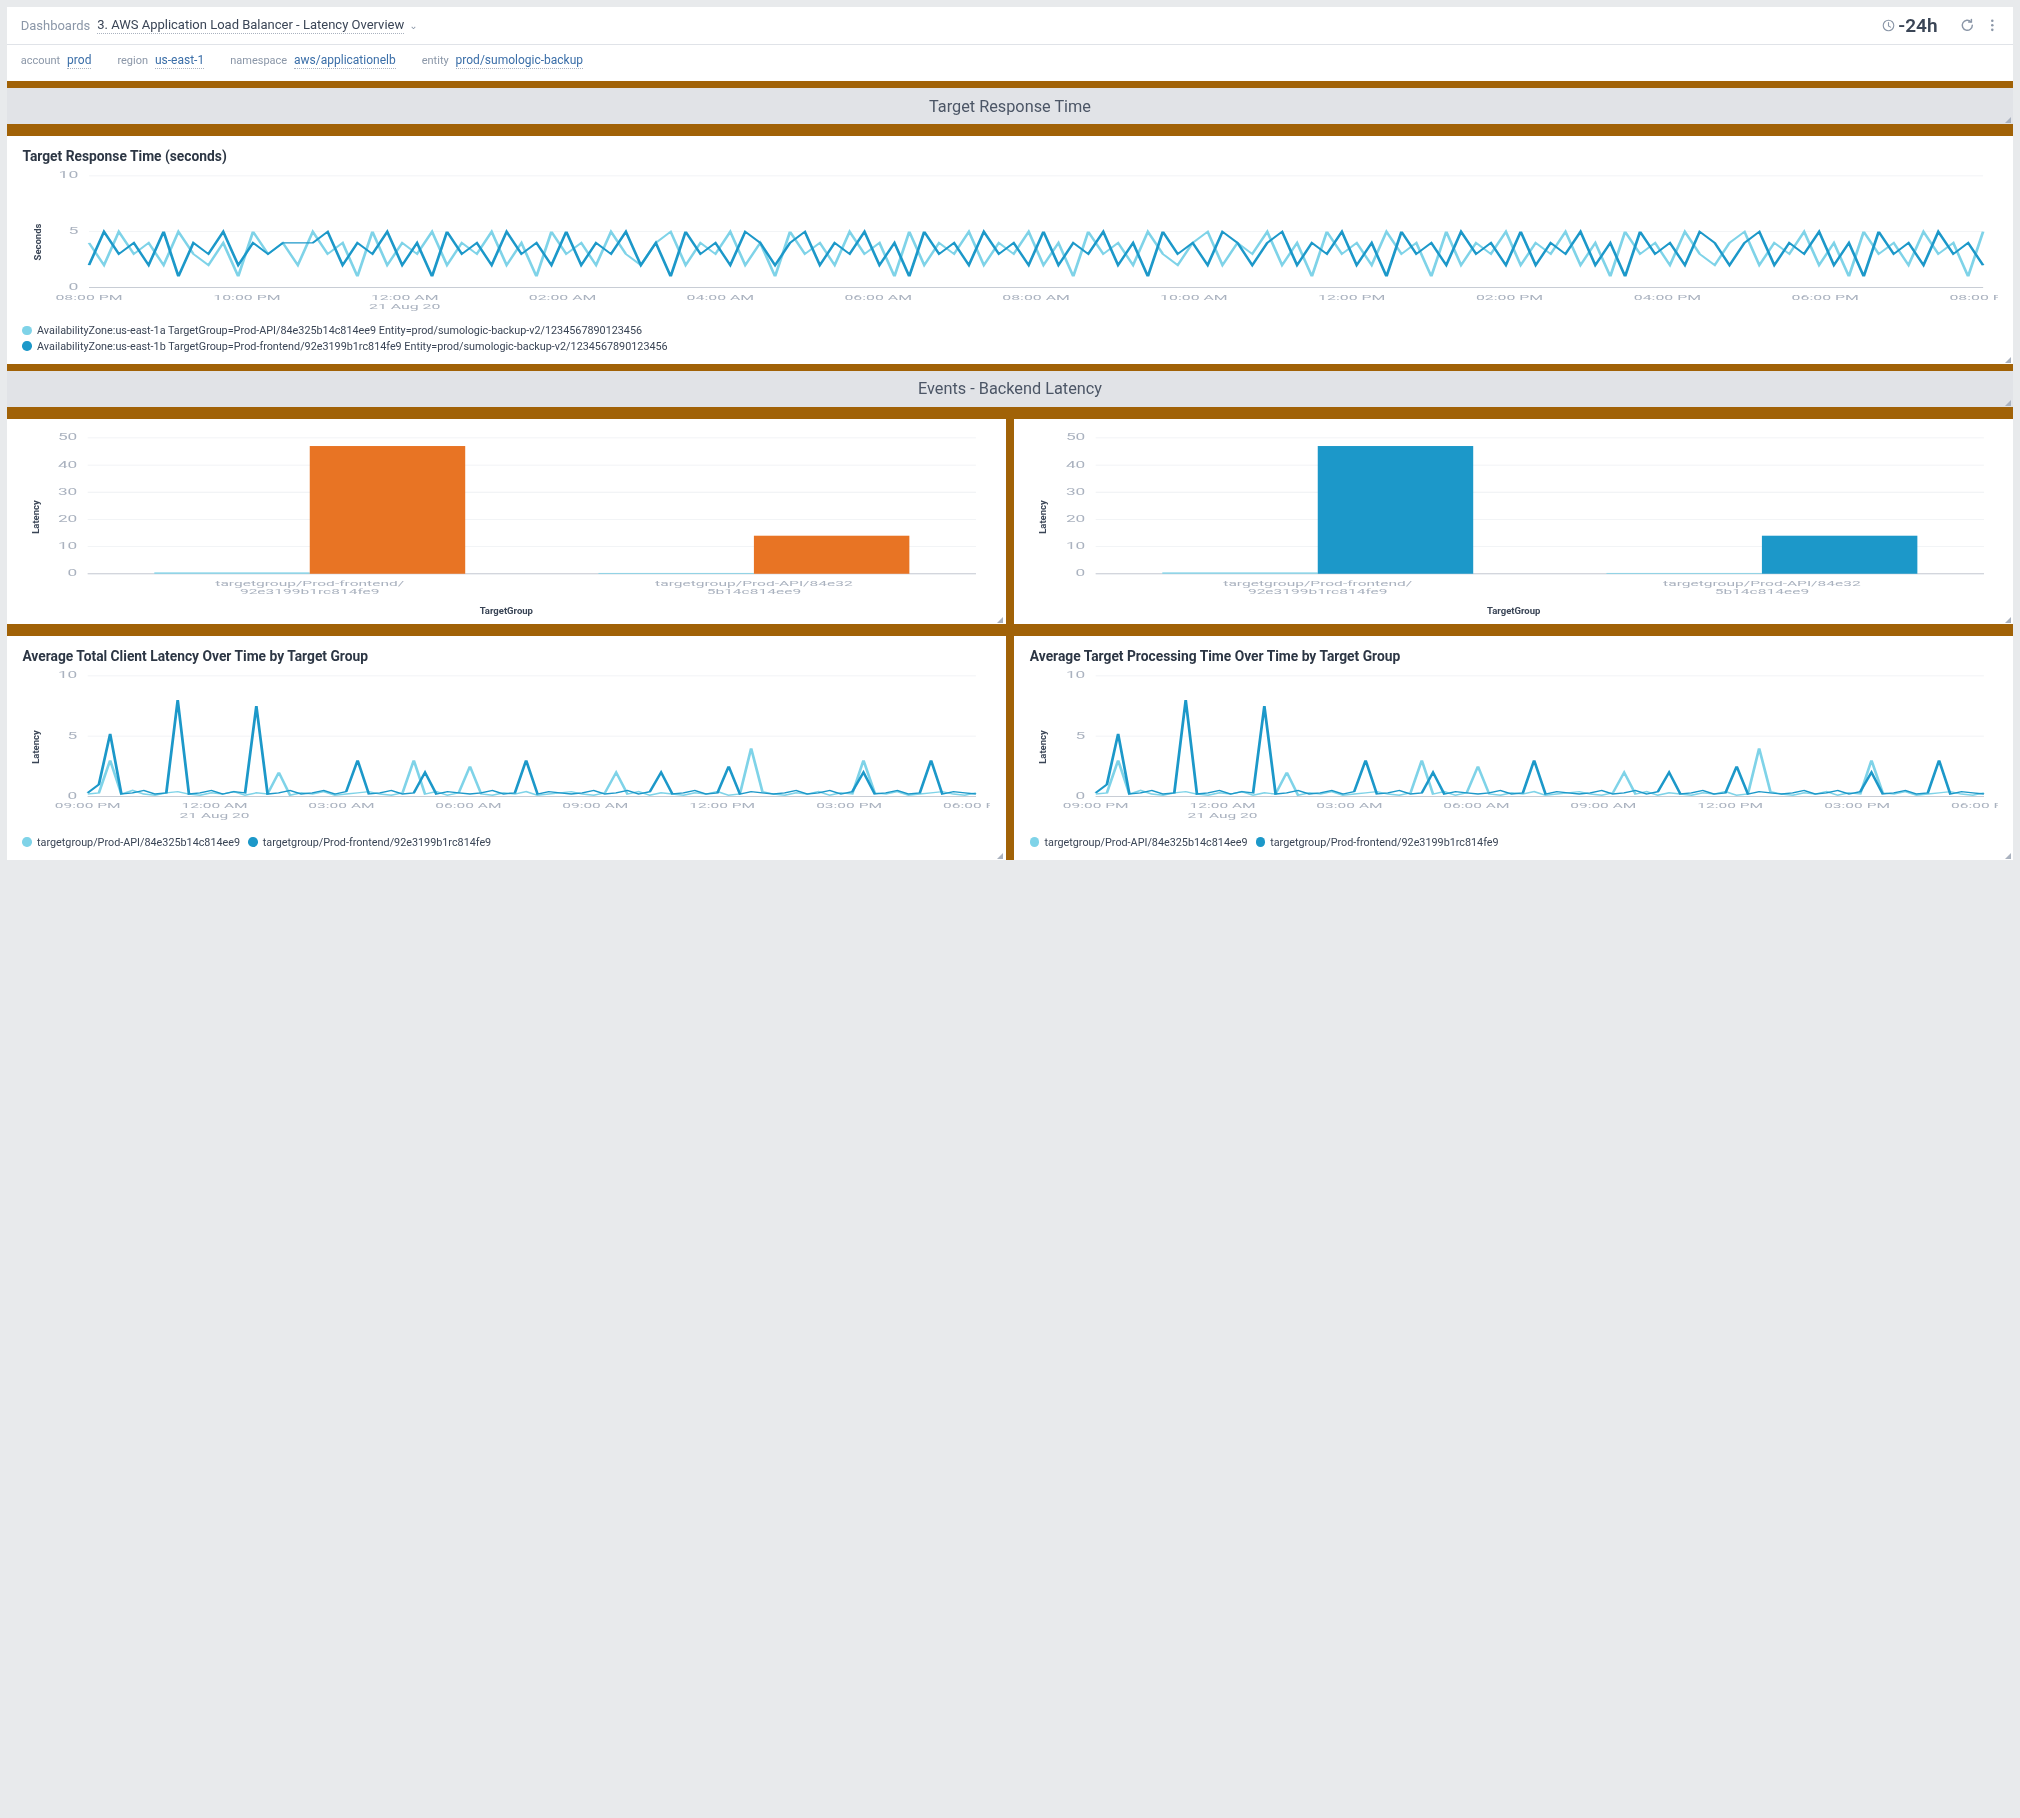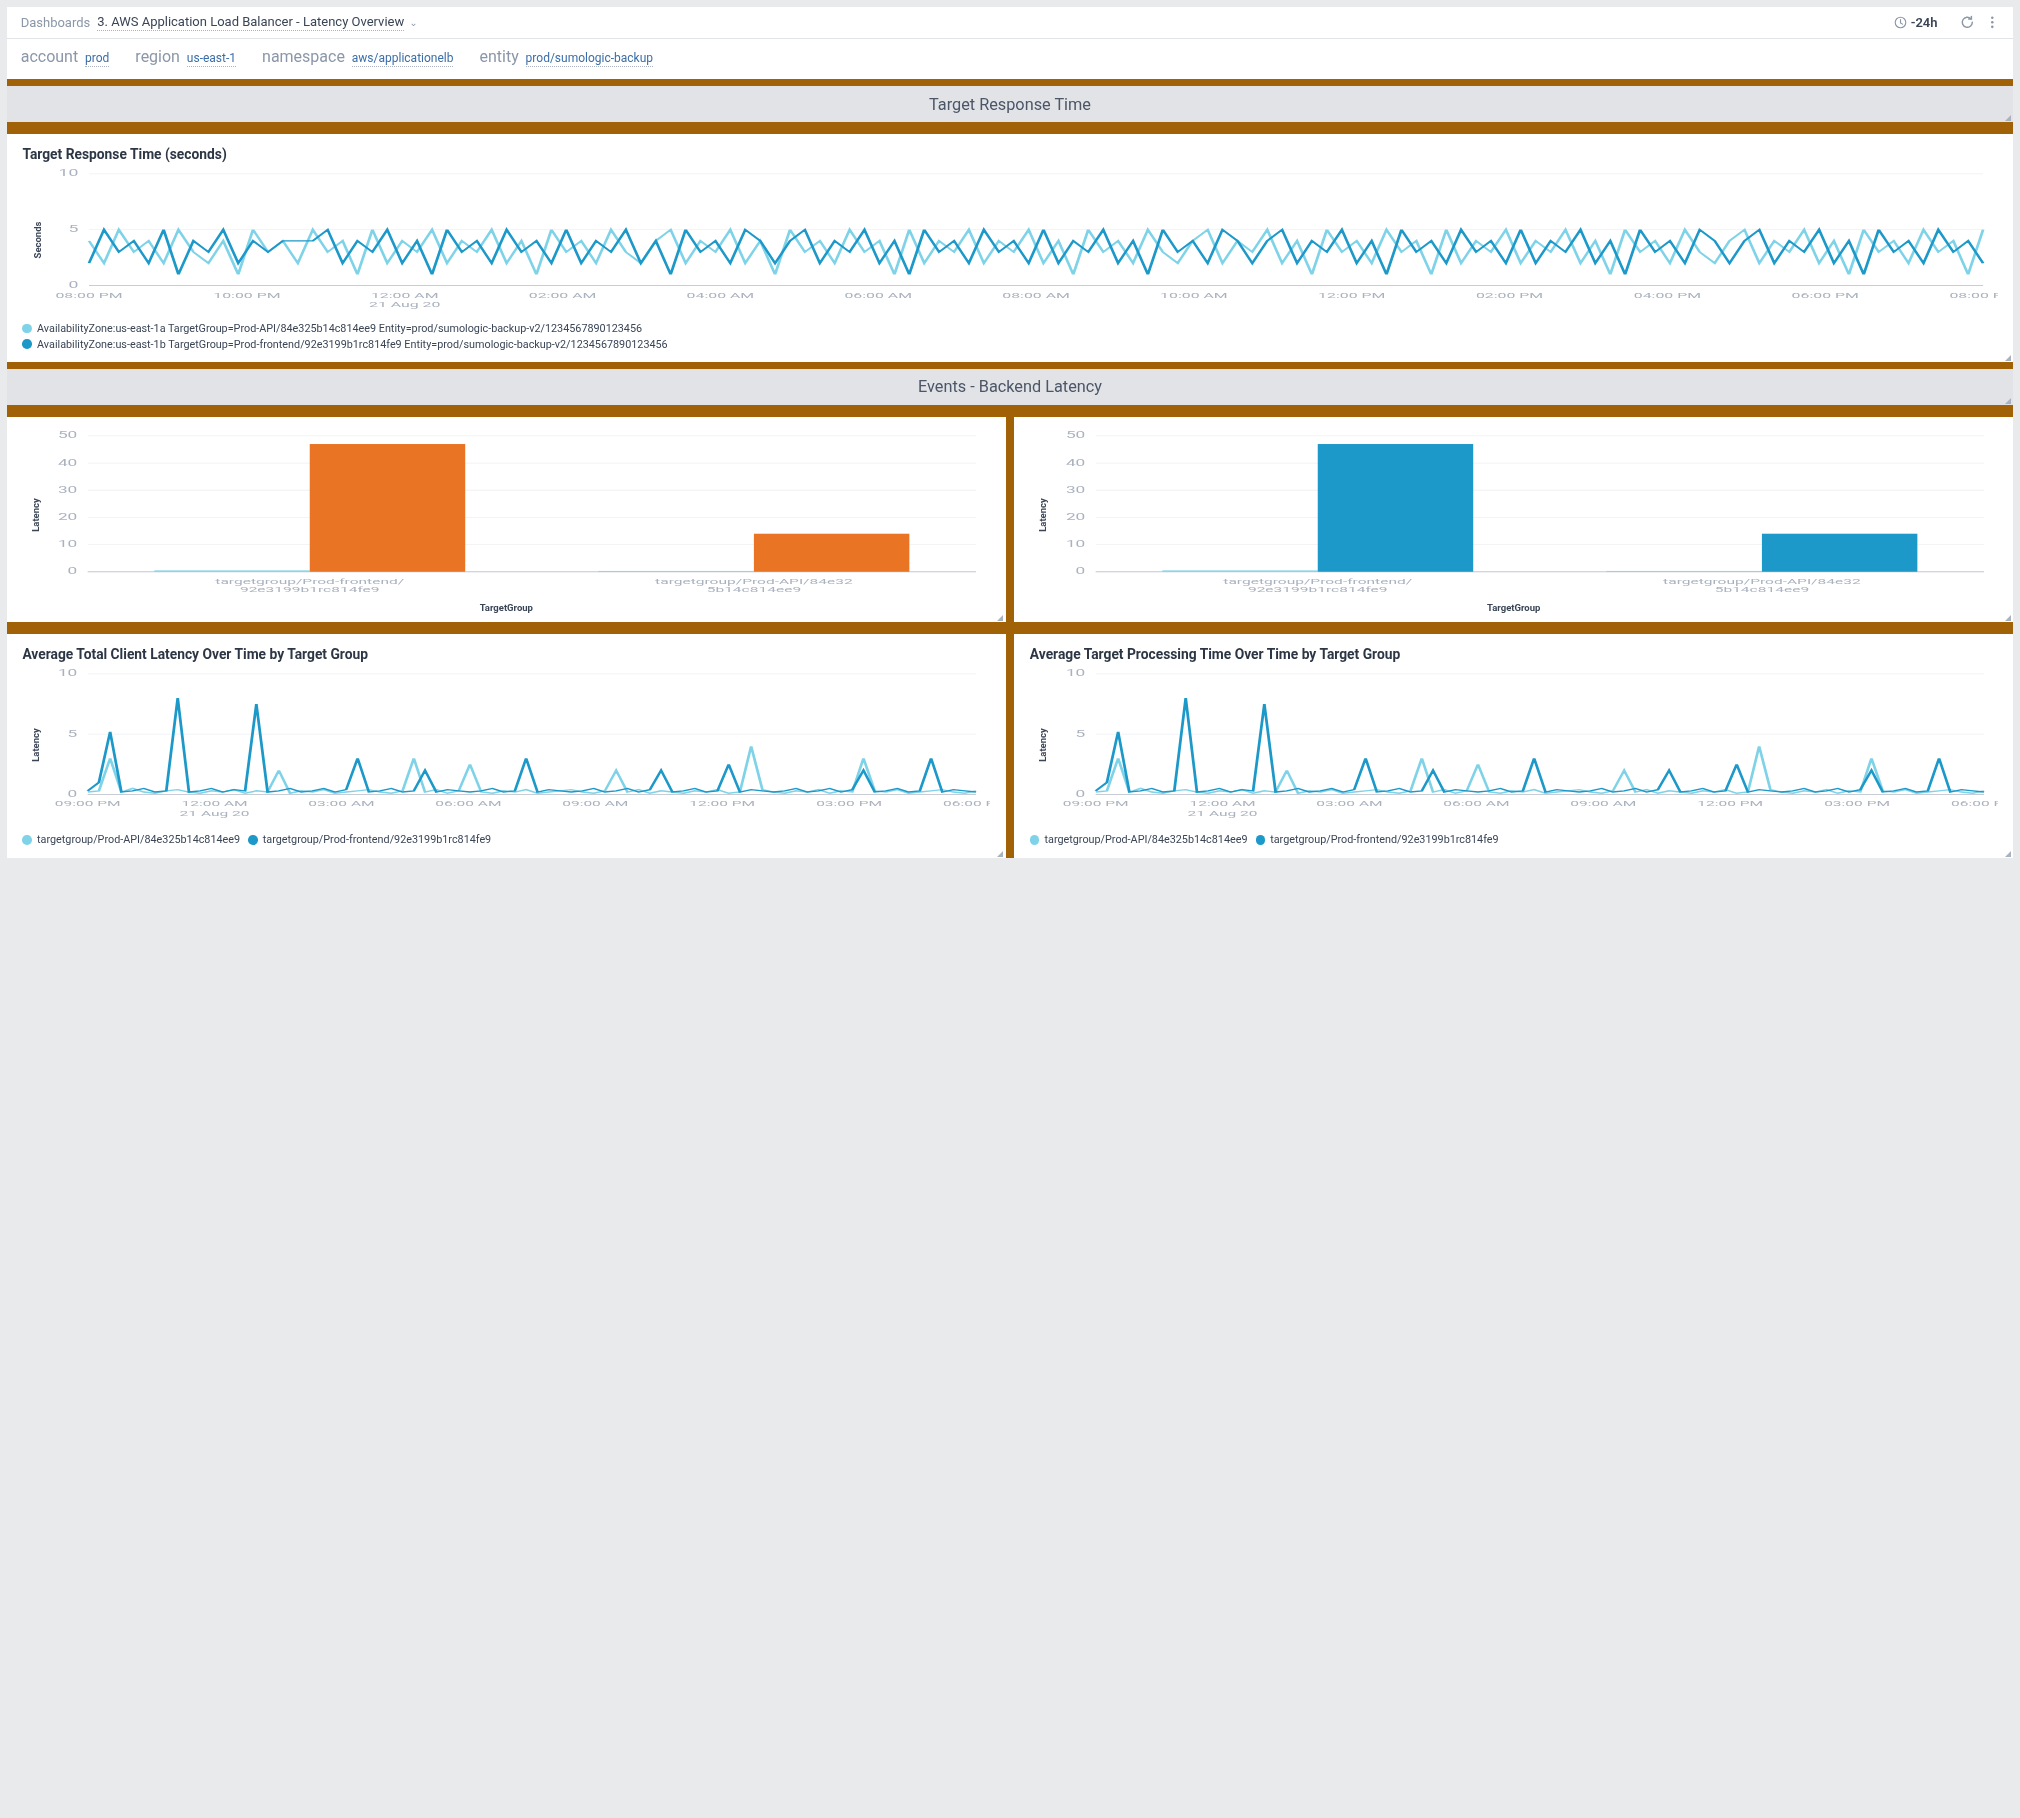--- a/index.html
+++ b/index.html
@@ -36,39 +36,39 @@
     color: #8b97a8;
     font-size: 9.5px;
   }
   .header-row .spacer { flex: 1; }
   .header-row .time {
     display: inline-flex;
     align-items: center;
     gap: 3.4px;
     color: #3a4556;
     font-weight: 600;
-    font-size: 13px;
+    font-size: 19px;
     margin-right: 12px;
   }
   .header-row .ico {
     color: #8b97a8;
     margin-left: 10.3px;
   }
   .filters-row {
     display: flex;
     gap: 26px;
     padding: 8.6px 13.8px 12px;
     background: #fff;
   }
   .filter-pair {
     display: inline-flex;
     align-items: baseline;
     gap: 6.9px;
   }
-  .filter-pair .flabel { color: #8b97a8; font-size: 16px; }
+  .filter-pair .flabel { color: #8b97a8; font-size: 11px; }
   .filter-pair .fval {
     color: #3a6ea8;
     font-size: 12px;
     border-bottom: 0.9px dotted #aab2bf;
     padding-bottom: 0.9px;
   }
   .section-bar {
     background: #e1e3e7;
     color: #4c5666;
     text-align: center;

